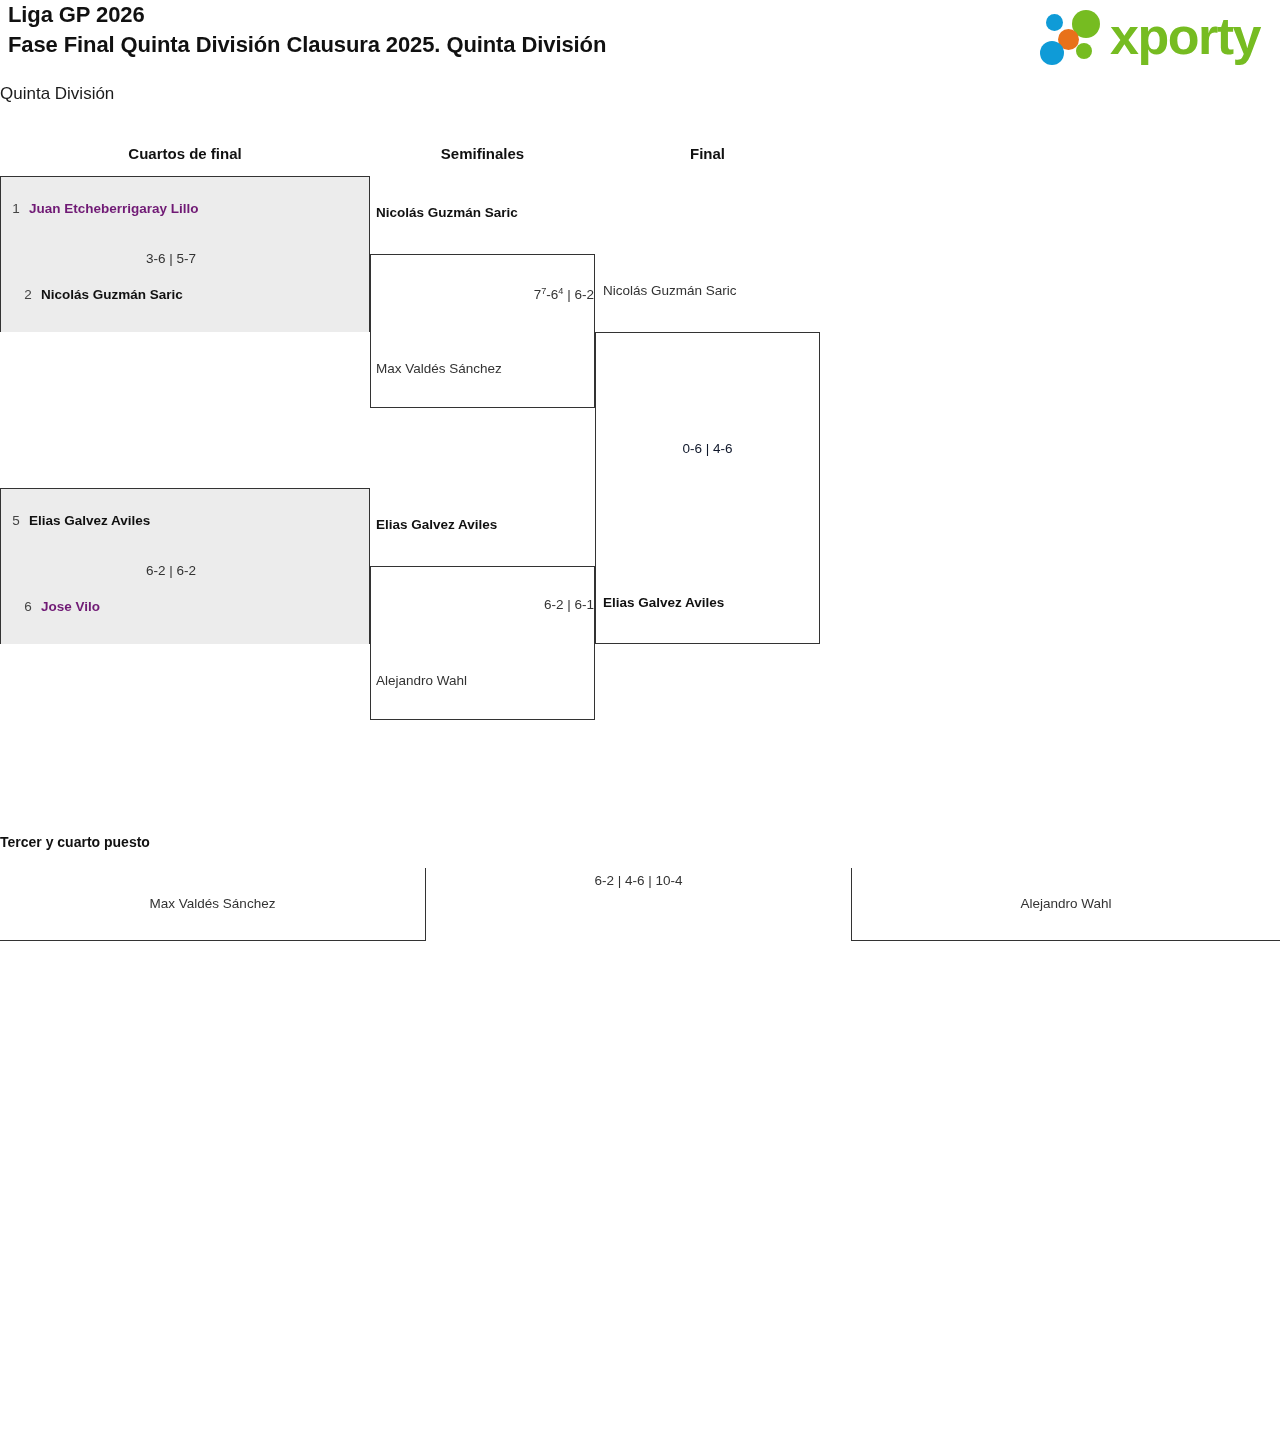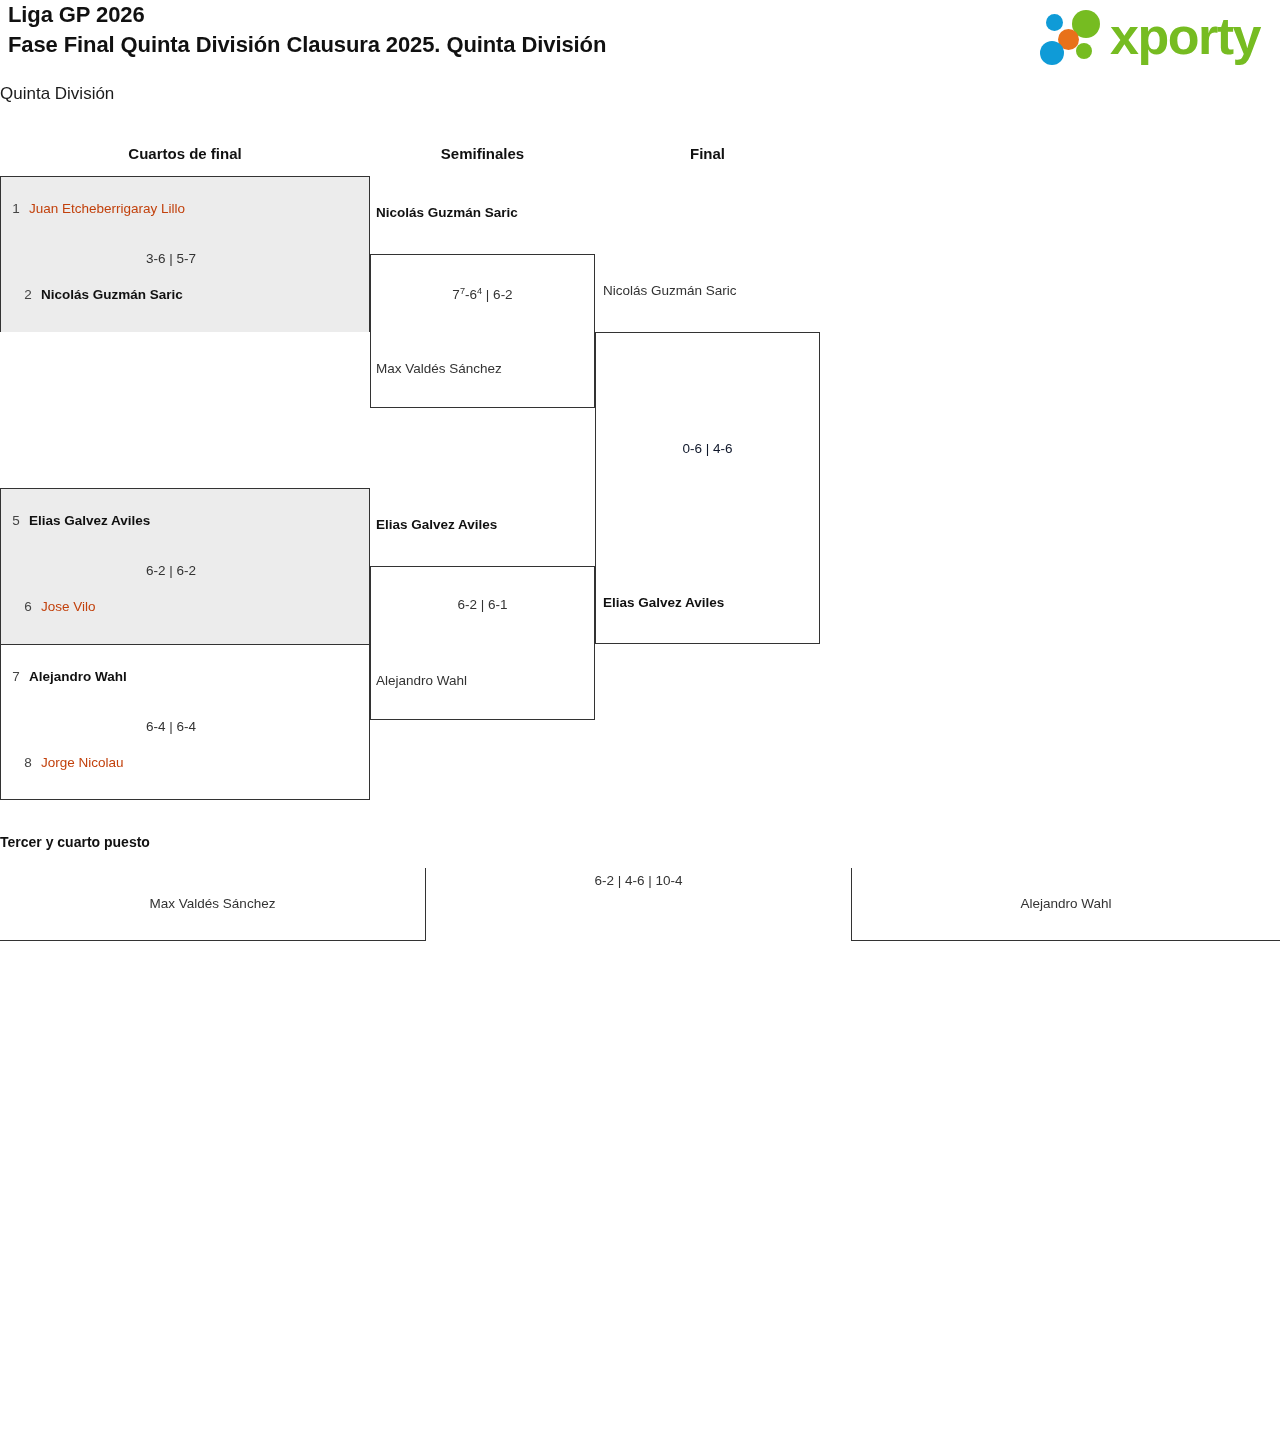--- a/index.html
+++ b/index.html
@@ -99,42 +99,42 @@
     display: inline-block;
     width: 18px;
     text-align: center;
     color: #444444;
     font-weight: normal;
   }
   .qf-player .nm { margin-left: 4px; }
   .qf-player.top { top: 24px; }
   .qf-player.bot { top: 110px; margin-left: 12px; }
   .winner .nm { font-weight: bold; color: #111111; }
-  .loser  .nm { font-weight: normal; color: #c2410c; }
+  .loser  .nm { font-weight: bold; color: #701a75; }
 
   .qf-score {
     position: absolute;
     left: 0; width: 340px;
     top: 74px;
     text-align: center;
     font-size: 13.5px;
     color: #333333;
   }
 
   
   .sf-box {
     position: absolute;
     left: 370px;
     width: 225px;
     border: 1px solid #333333;
   }
   .sf-score {
     position: absolute;
     left: 0; width: 100%;
-    text-align: center;
+    text-align: right;
     font-size: 13.5px;
     color: #333333;
   }
   .sf-name {
     position: absolute;
     left: 6px;
     font-size: 13.5px;
     white-space: nowrap;
   }
   .name-winner { font-weight: bold; color: #111111; }
@@ -247,29 +247,20 @@
     <div class="qf-block shaded" style="top:488px;">
       <div class="qf-player top winner">
         <span class="seed">5</span><span class="nm">Elias Galvez Aviles</span>
       </div>
       <div class="qf-score">6-2 | 6-2</div>
       <div class="qf-player bot loser">
         <span class="seed">6</span><span class="nm">Jose Vilo</span>
       </div>
     </div>
 
-    <div class="qf-block last" style="top:644px;">
-      <div class="qf-player top winner">
-        <span class="seed">7</span><span class="nm">Alejandro Wahl</span>
-      </div>
-      <div class="qf-score">6-4 | 6-4</div>
-      <div class="qf-player bot loser">
-        <span class="seed">8</span><span class="nm">Jorge Nicolau</span>
-      </div>
-    </div>
 
     <div class="sf-name name-winner" style="left:376px; top:205px;">Nicolás Guzmán Saric</div>
     <div class="sf-box" style="top:254px; height:154px;">
       <div class="sf-score" style="top:32px;">7<sup>7</sup>-6<sup>4</sup> | 6-2</div>
     </div>
     <div class="sf-name name-loser" style="left:376px; top:361px;">Max Valdés Sánchez</div>
 
     <div class="sf-name name-winner" style="left:376px; top:517px;">Elias Galvez Aviles</div>
     <div class="sf-box" style="top:566px; height:154px;">
       <div class="sf-score" style="top:30px;">6-2 | 6-1</div>

